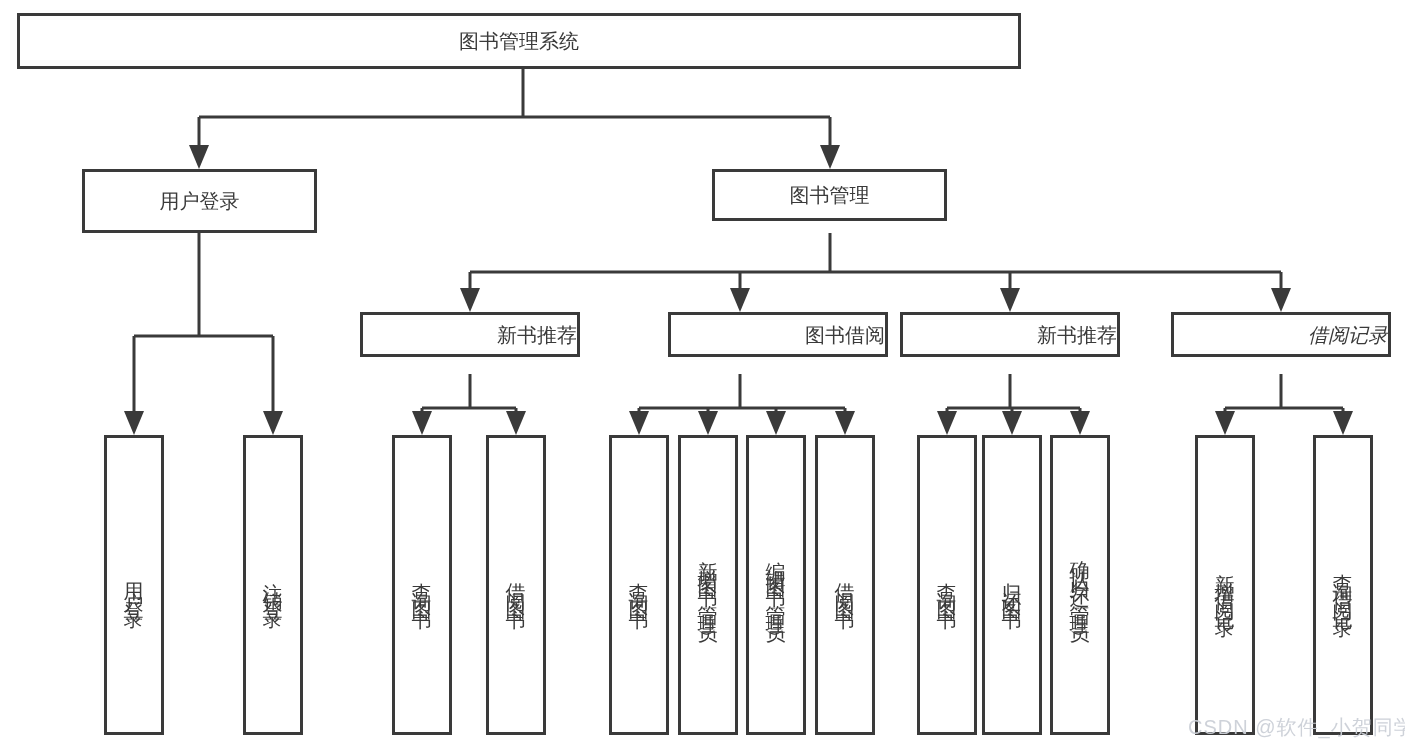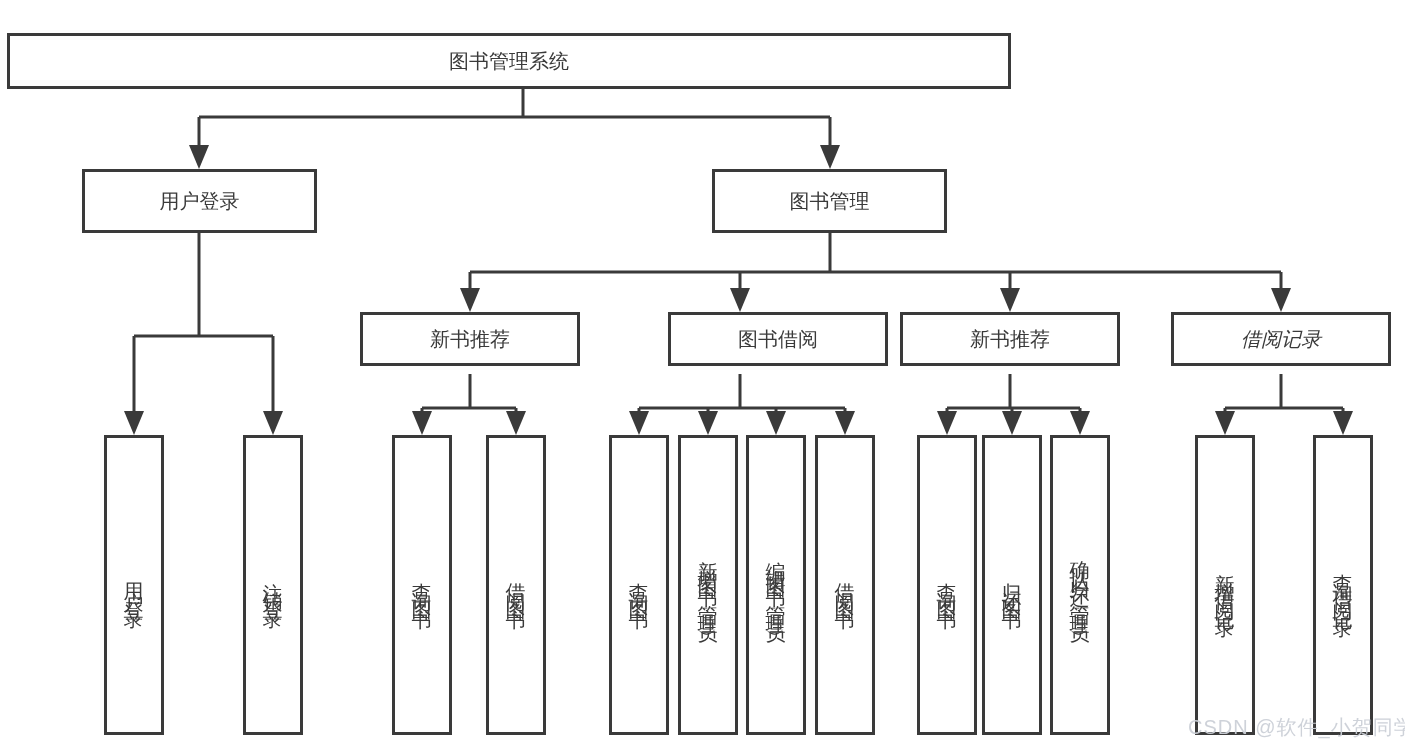--- a/index.html
+++ b/index.html
@@ -31,26 +31,26 @@
     z-index:2;
   }
   .leaf span{
     writing-mode:vertical-rl;
     text-orientation:mixed;
     letter-spacing:9px;
     line-height:1;
     white-space:nowrap;
   }
   
-  .n-root{left:7px;top:13px;width:1004px;height:56px;margin-top:20px;}
+  .n-root{left:17px;top:13px;width:1004px;height:56px;}
   
   .n-userlogin{left:82px;top:169px;width:235px;height:64px;}
-  .n-bookmgmt{left:712px;top:169px;width:235px;height:64px;align-items:center;}
+  .n-bookmgmt{left:712px;top:169px;width:235px;height:52px;align-items:center;}
   
-  .lv3{top:312px;width:220px;height:54px;}
+  .lv3{top:312px;width:220px;height:45px;justify-content:flex-end;}
   .n-newbook{left:360px;}
   .n-bookborrow{left:668px;}
   .n-currentborrow{left:900px;}
   .n-borrowrecord{left:1171px;font-style:italic;}
   
   .leaf{top:435px;width:60px;height:300px;}
   .lf-a1{left:104px;} .lf-a2{left:243px;}
   .lf-b1{left:392px;} .lf-b2{left:486px;}
   .lf-c1{left:609px;} .lf-c2{left:678px;} .lf-c3{left:746px;} .lf-c4{left:815px;}
   .lf-d1{left:917px;} .lf-d2{left:982px;} .lf-d3{left:1050px;}

